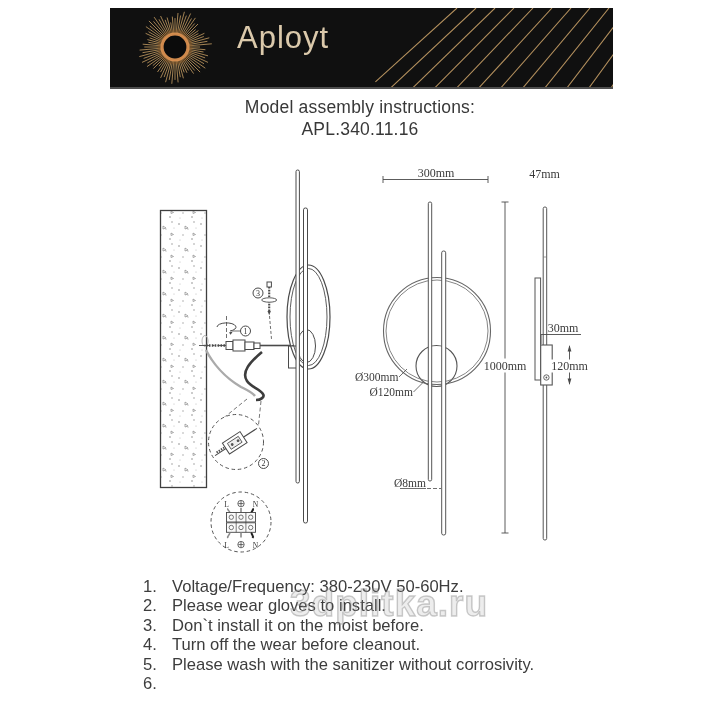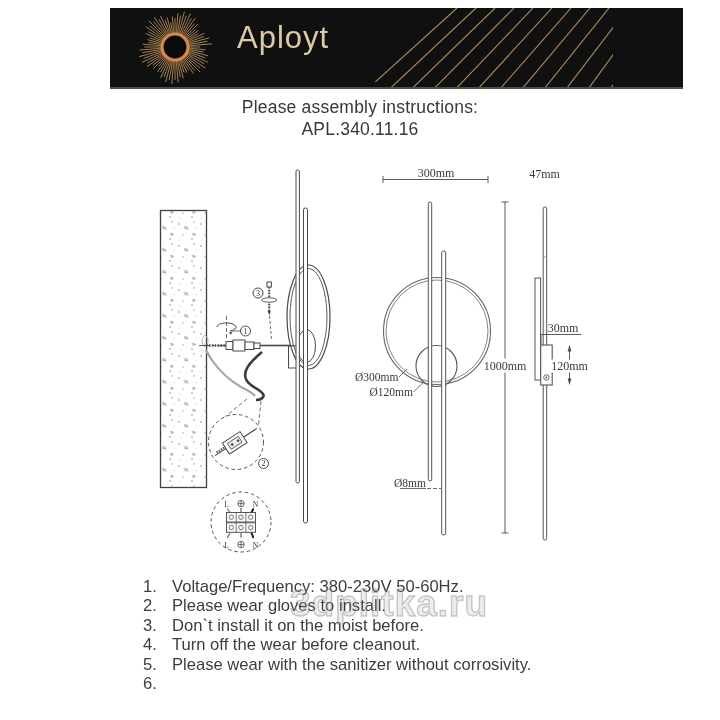--- a/index.html
+++ b/index.html
@@ -1,19 +1,19 @@
 <!DOCTYPE html>
 <html><head>
 <meta charset="utf-8">
 <style>
   html,body{margin:0;padding:0;background:#ffffff;}
   .page{position:relative;width:720px;height:720px;background:#ffffff;overflow:hidden;
         font-family:"Liberation Sans",sans-serif;}
   
-  .banner{position:absolute;left:110px;top:8px;width:573px;height:79px;background:#101010;
+  .banner{position:absolute;left:110px;top:8px;width:503px;height:79px;background:#101010;
           border-bottom:2px solid #4e4e4e;}
   .banner svg{position:absolute;left:0;top:0;}
   .brand{position:absolute;left:127px;top:14px;font-size:31px;letter-spacing:1px;
          color:#dbc9ab;font-weight:400;line-height:1;}
   .ray{stroke:#c79e63;stroke-width:0.8;}
   .fanray{stroke:#bf9963;stroke-width:1.05;opacity:.95;}
   
   .title-block{position:absolute;left:0;top:96px;width:720px;text-align:center;color:#383838;}
   .title-block div{font-size:17.5px;line-height:22px;letter-spacing:.2px;}
   
@@ -134,21 +134,21 @@
           <line x1="78.1" y1="37.8" x2="101.8" y2="35.8" class="ray"></line>
         </g>
       <circle cx="65" cy="39" r="16" fill="none" stroke="#7a4f24" stroke-width="3" opacity="0.5"></circle>
       <circle cx="65" cy="39" r="13" fill="none" stroke="#d98f4f" stroke-width="3.2" opacity="0.95"></circle>
       <circle cx="65" cy="39" r="11" fill="#0b0b0b"></circle>
     </svg>
     <div class="brand">Aployt</div>
   </div>
 
   <div class="title-block">
-    <div>Please assembly instructions:</div>
+    <div>Model assembly instructions:</div>
     <div>APL.340.11.16</div>
   </div>
 
   <svg class="drawing" width="460" height="415" viewBox="140 160 460 415">
     <defs>
       <pattern id="speckle" width="22" height="22" patternUnits="userSpaceOnUse">
         <circle cx="3" cy="4" r="0.8" fill="#8a8a8a"></circle>
         <circle cx="12" cy="9" r="0.6" fill="#9a9a9a"></circle>
         <circle cx="18" cy="2" r="0.7" fill="#8a8a8a"></circle>
         <circle cx="7" cy="15" r="0.7" fill="#999999"></circle>
@@ -348,19 +348,19 @@
     <div class="row">
       <span class="num">3.</span>
       <span>Don`t install it on the moist before.</span>
     </div>
     <div class="row">
       <span class="num">4.</span>
       <span>Turn off the wear before cleanout.</span>
     </div>
     <div class="row">
       <span class="num">5.</span>
-      <span>Please wear with the sanitizer without corrosivity.</span>
+      <span>Please wash with the sanitizer without corrosivity.</span>
     </div>
     <div class="row">
       <span class="num">6.</span>
     </div>
   </div>
 </div>
 
 </body></html>

